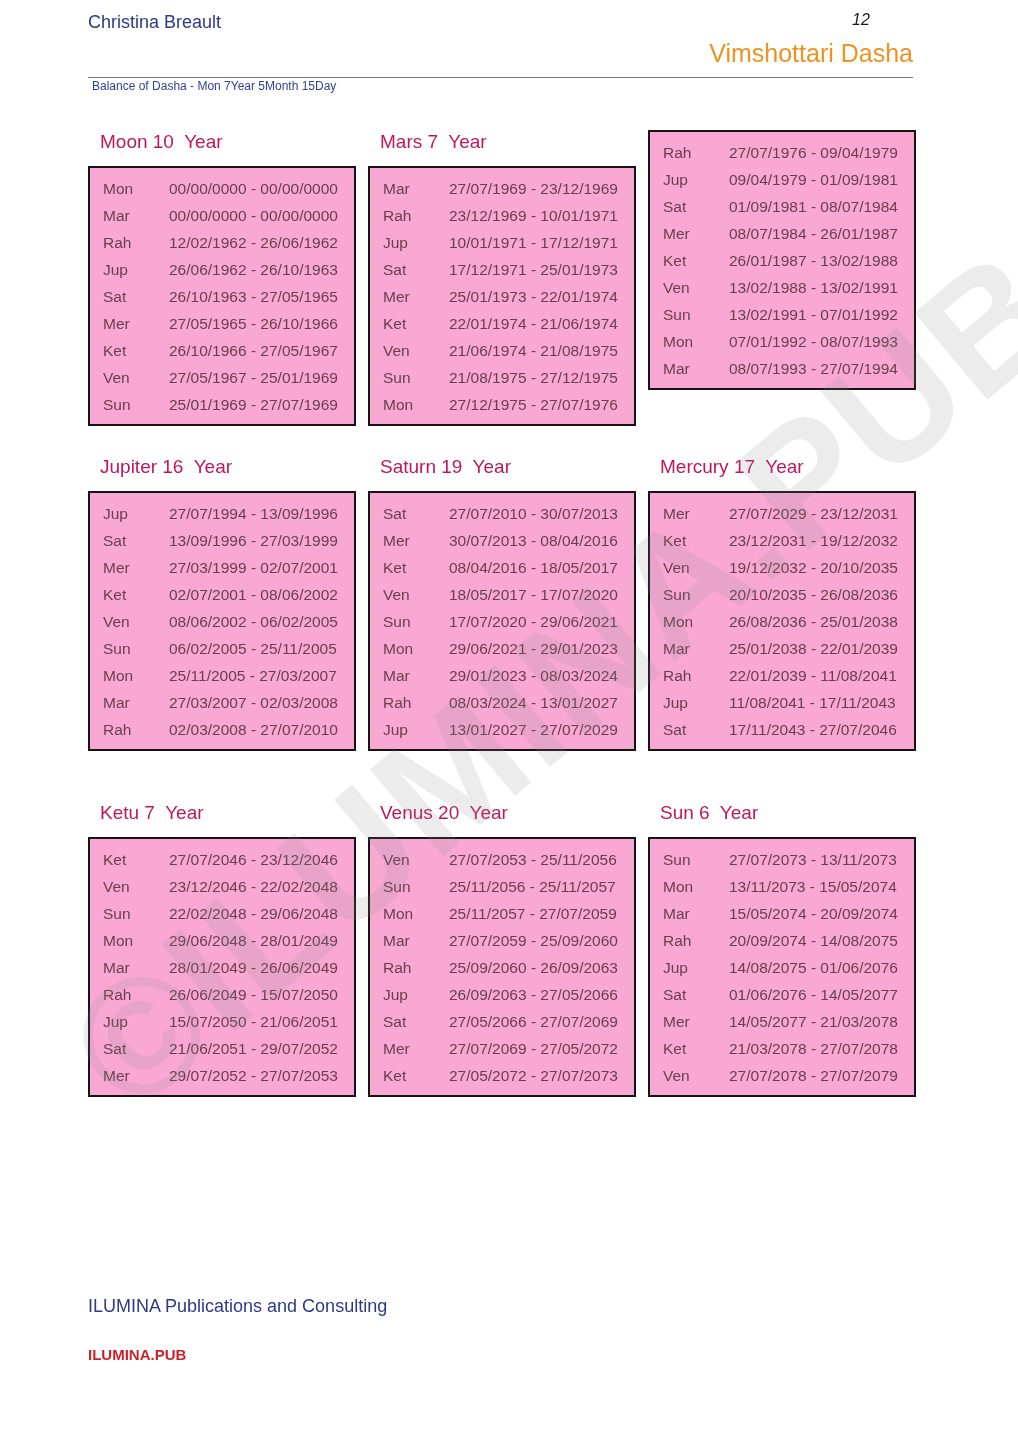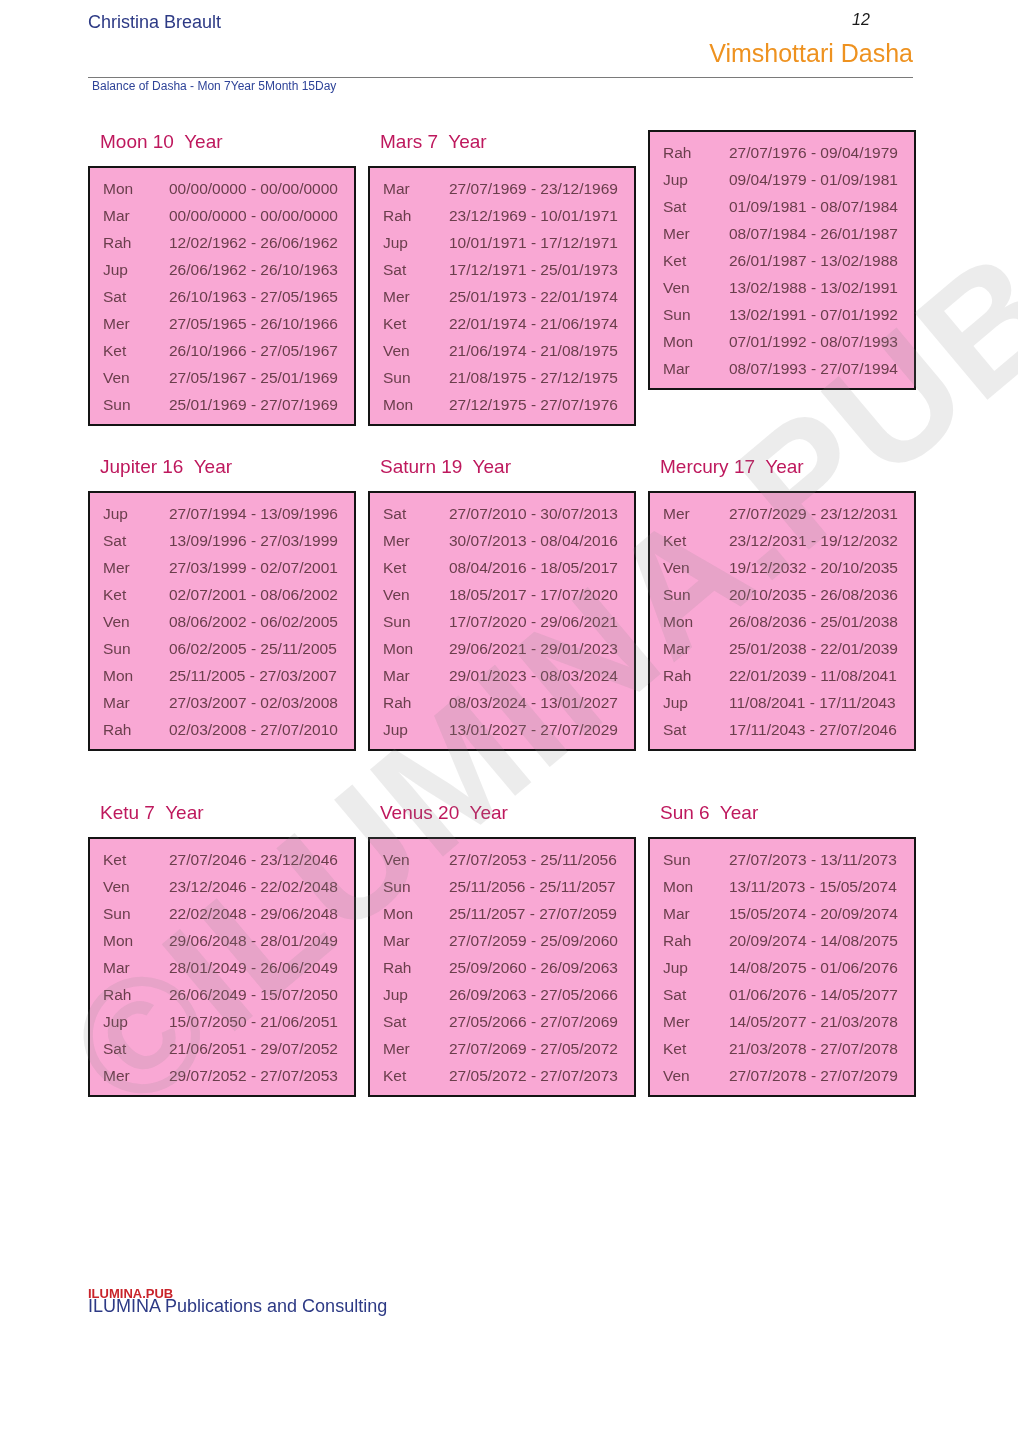--- a/index.html
+++ b/index.html
@@ -39,21 +39,21 @@
     border: 2px solid #141414;
     background: #f9a8d4;
     padding: 7px 0;
   }
   .tbl-row { display: flex; height: 27px; line-height: 27px; padding-left: 13px; font-size: 15.5px; color: #6a3e4c; }
   .lord  { flex: none; width: 66px; }
   .dates { flex: 1; white-space: nowrap; }
 
   
   .pub  { position: absolute; left: 88px; top: 1296px; font-size: 18px; color: #2d3a85; }
-  .site { position: absolute; left: 88px; top: 1286px; font-size: 13px; font-weight: bold; color: #c9242b; }
+  .site { position: absolute; left: 88px; top: 1346px; font-size: 15px; font-weight: bold; color: #c9242b; }
 
   
   .watermark {
     position: absolute;
     left: 95px;
     top: 992px;
     font-size: 165px;
     line-height: 165px;
     font-weight: bold;
     letter-spacing: 2px;

